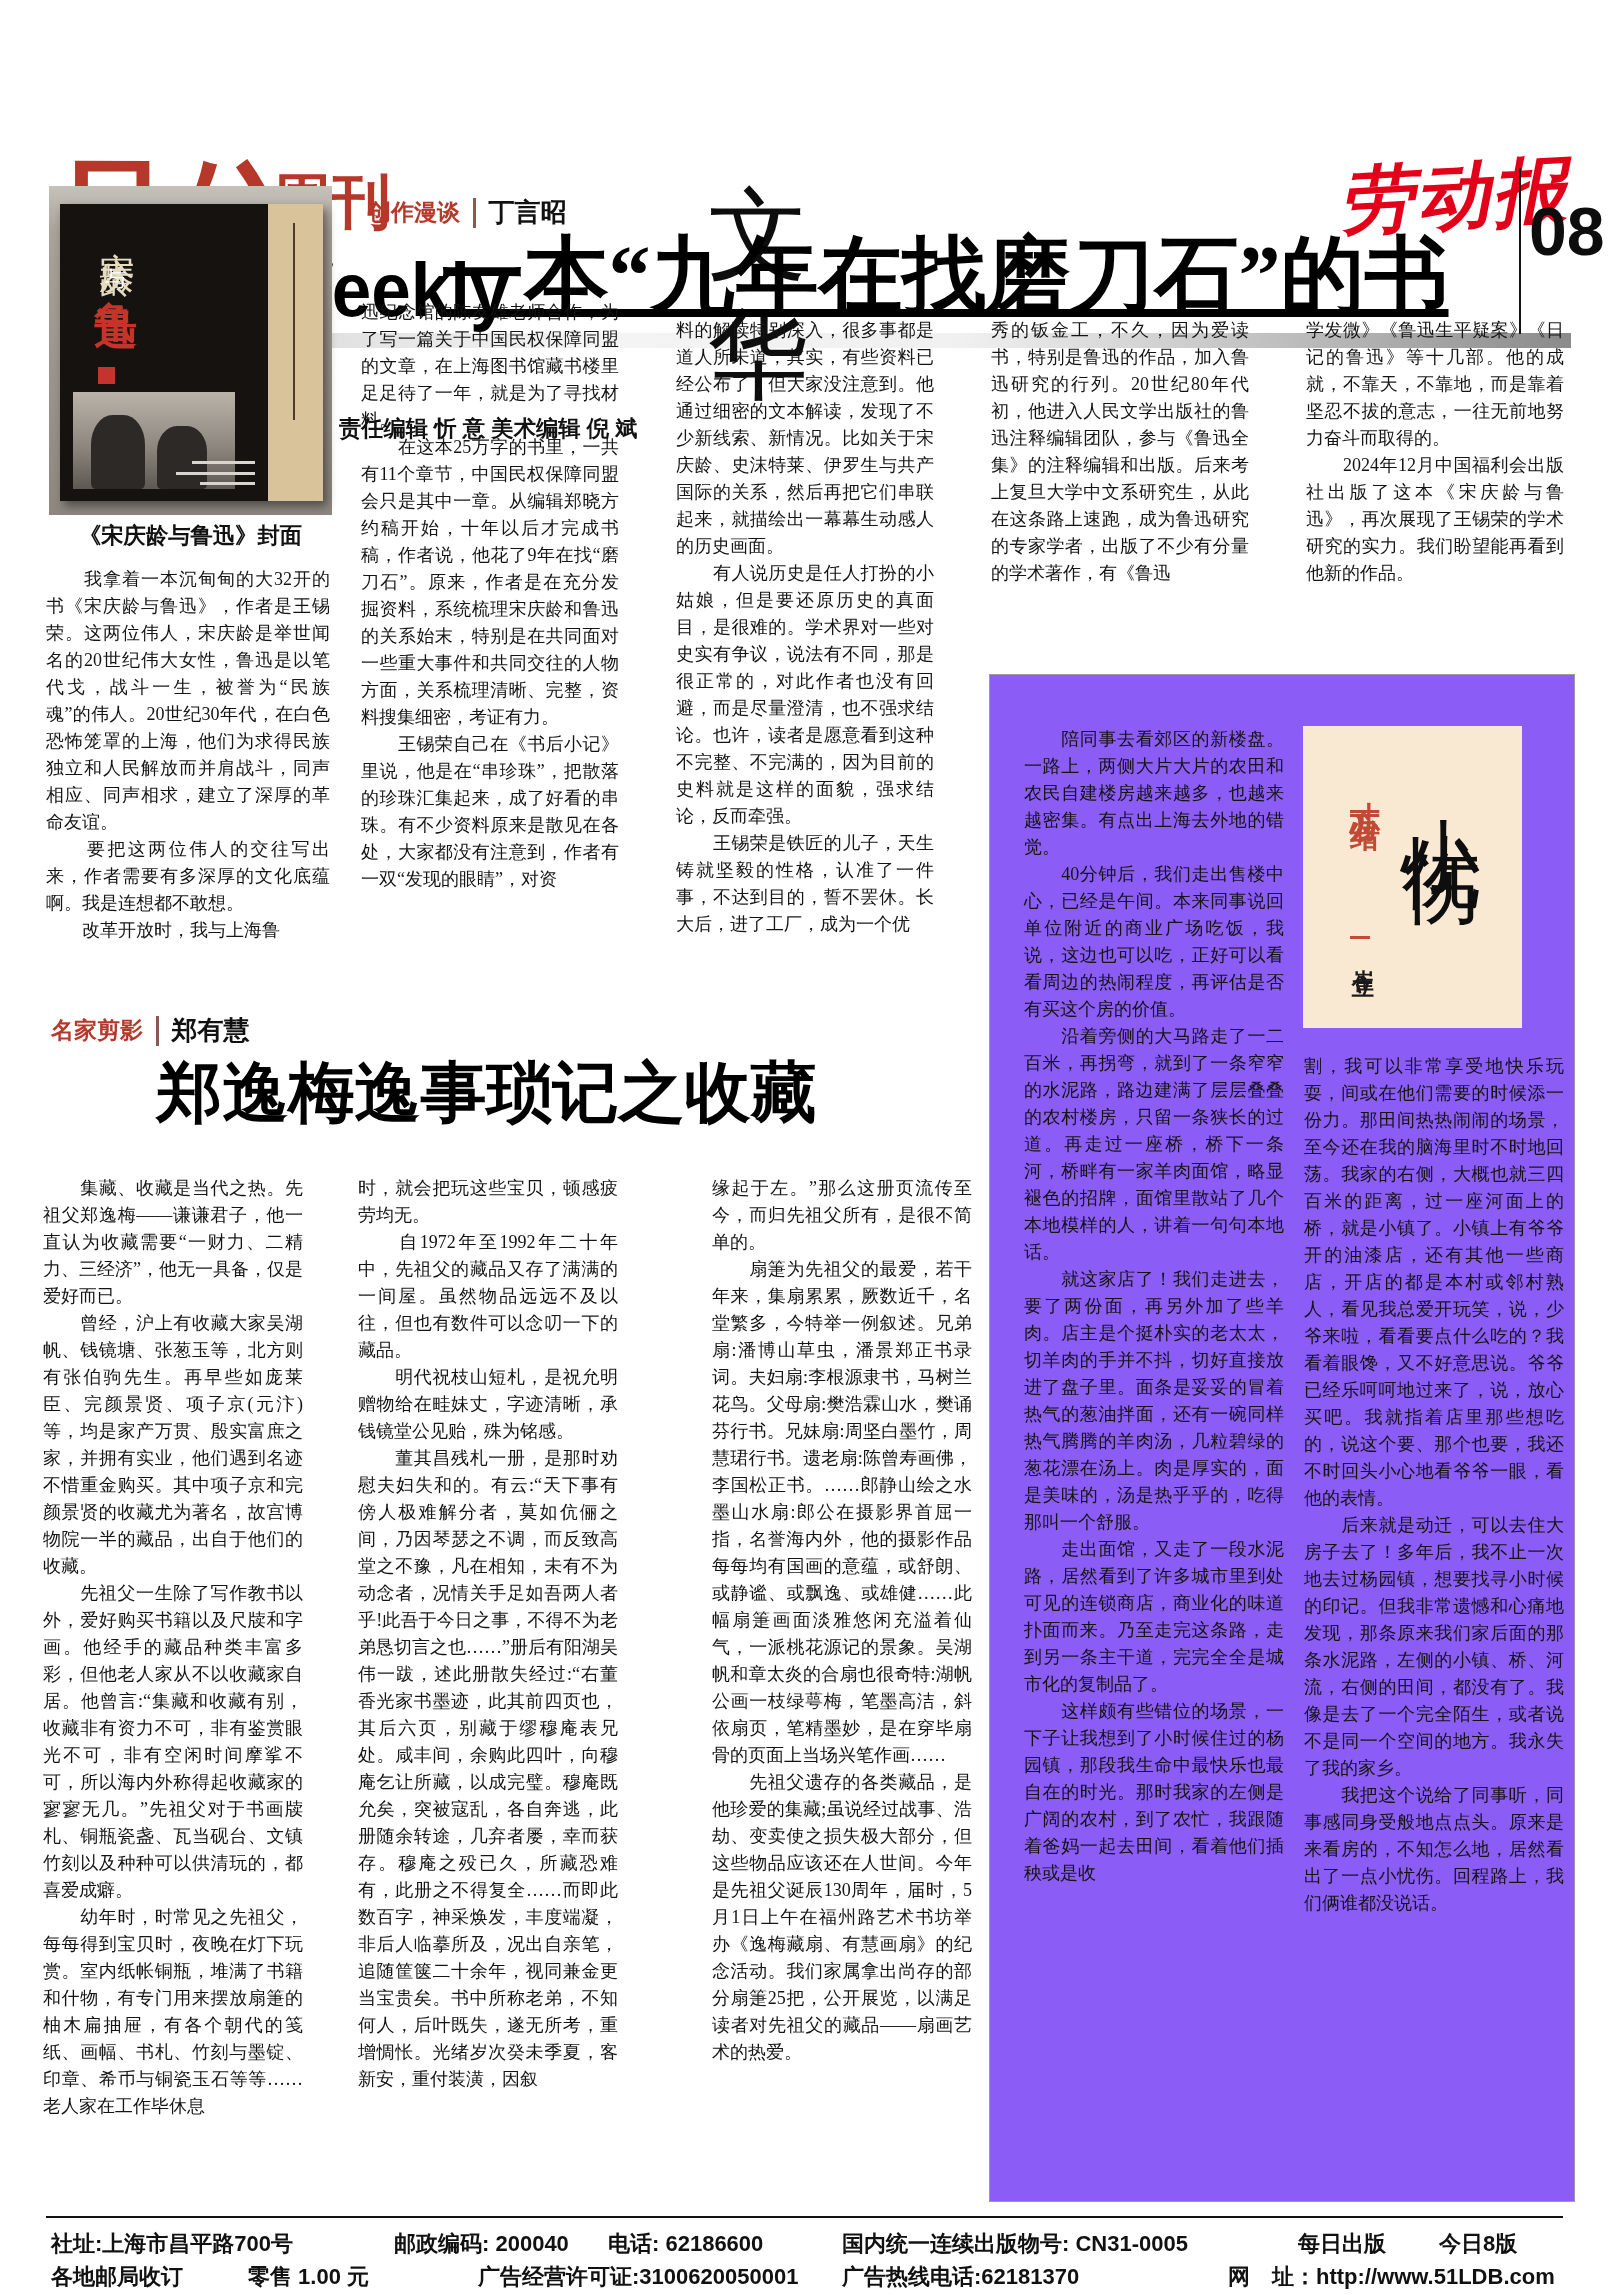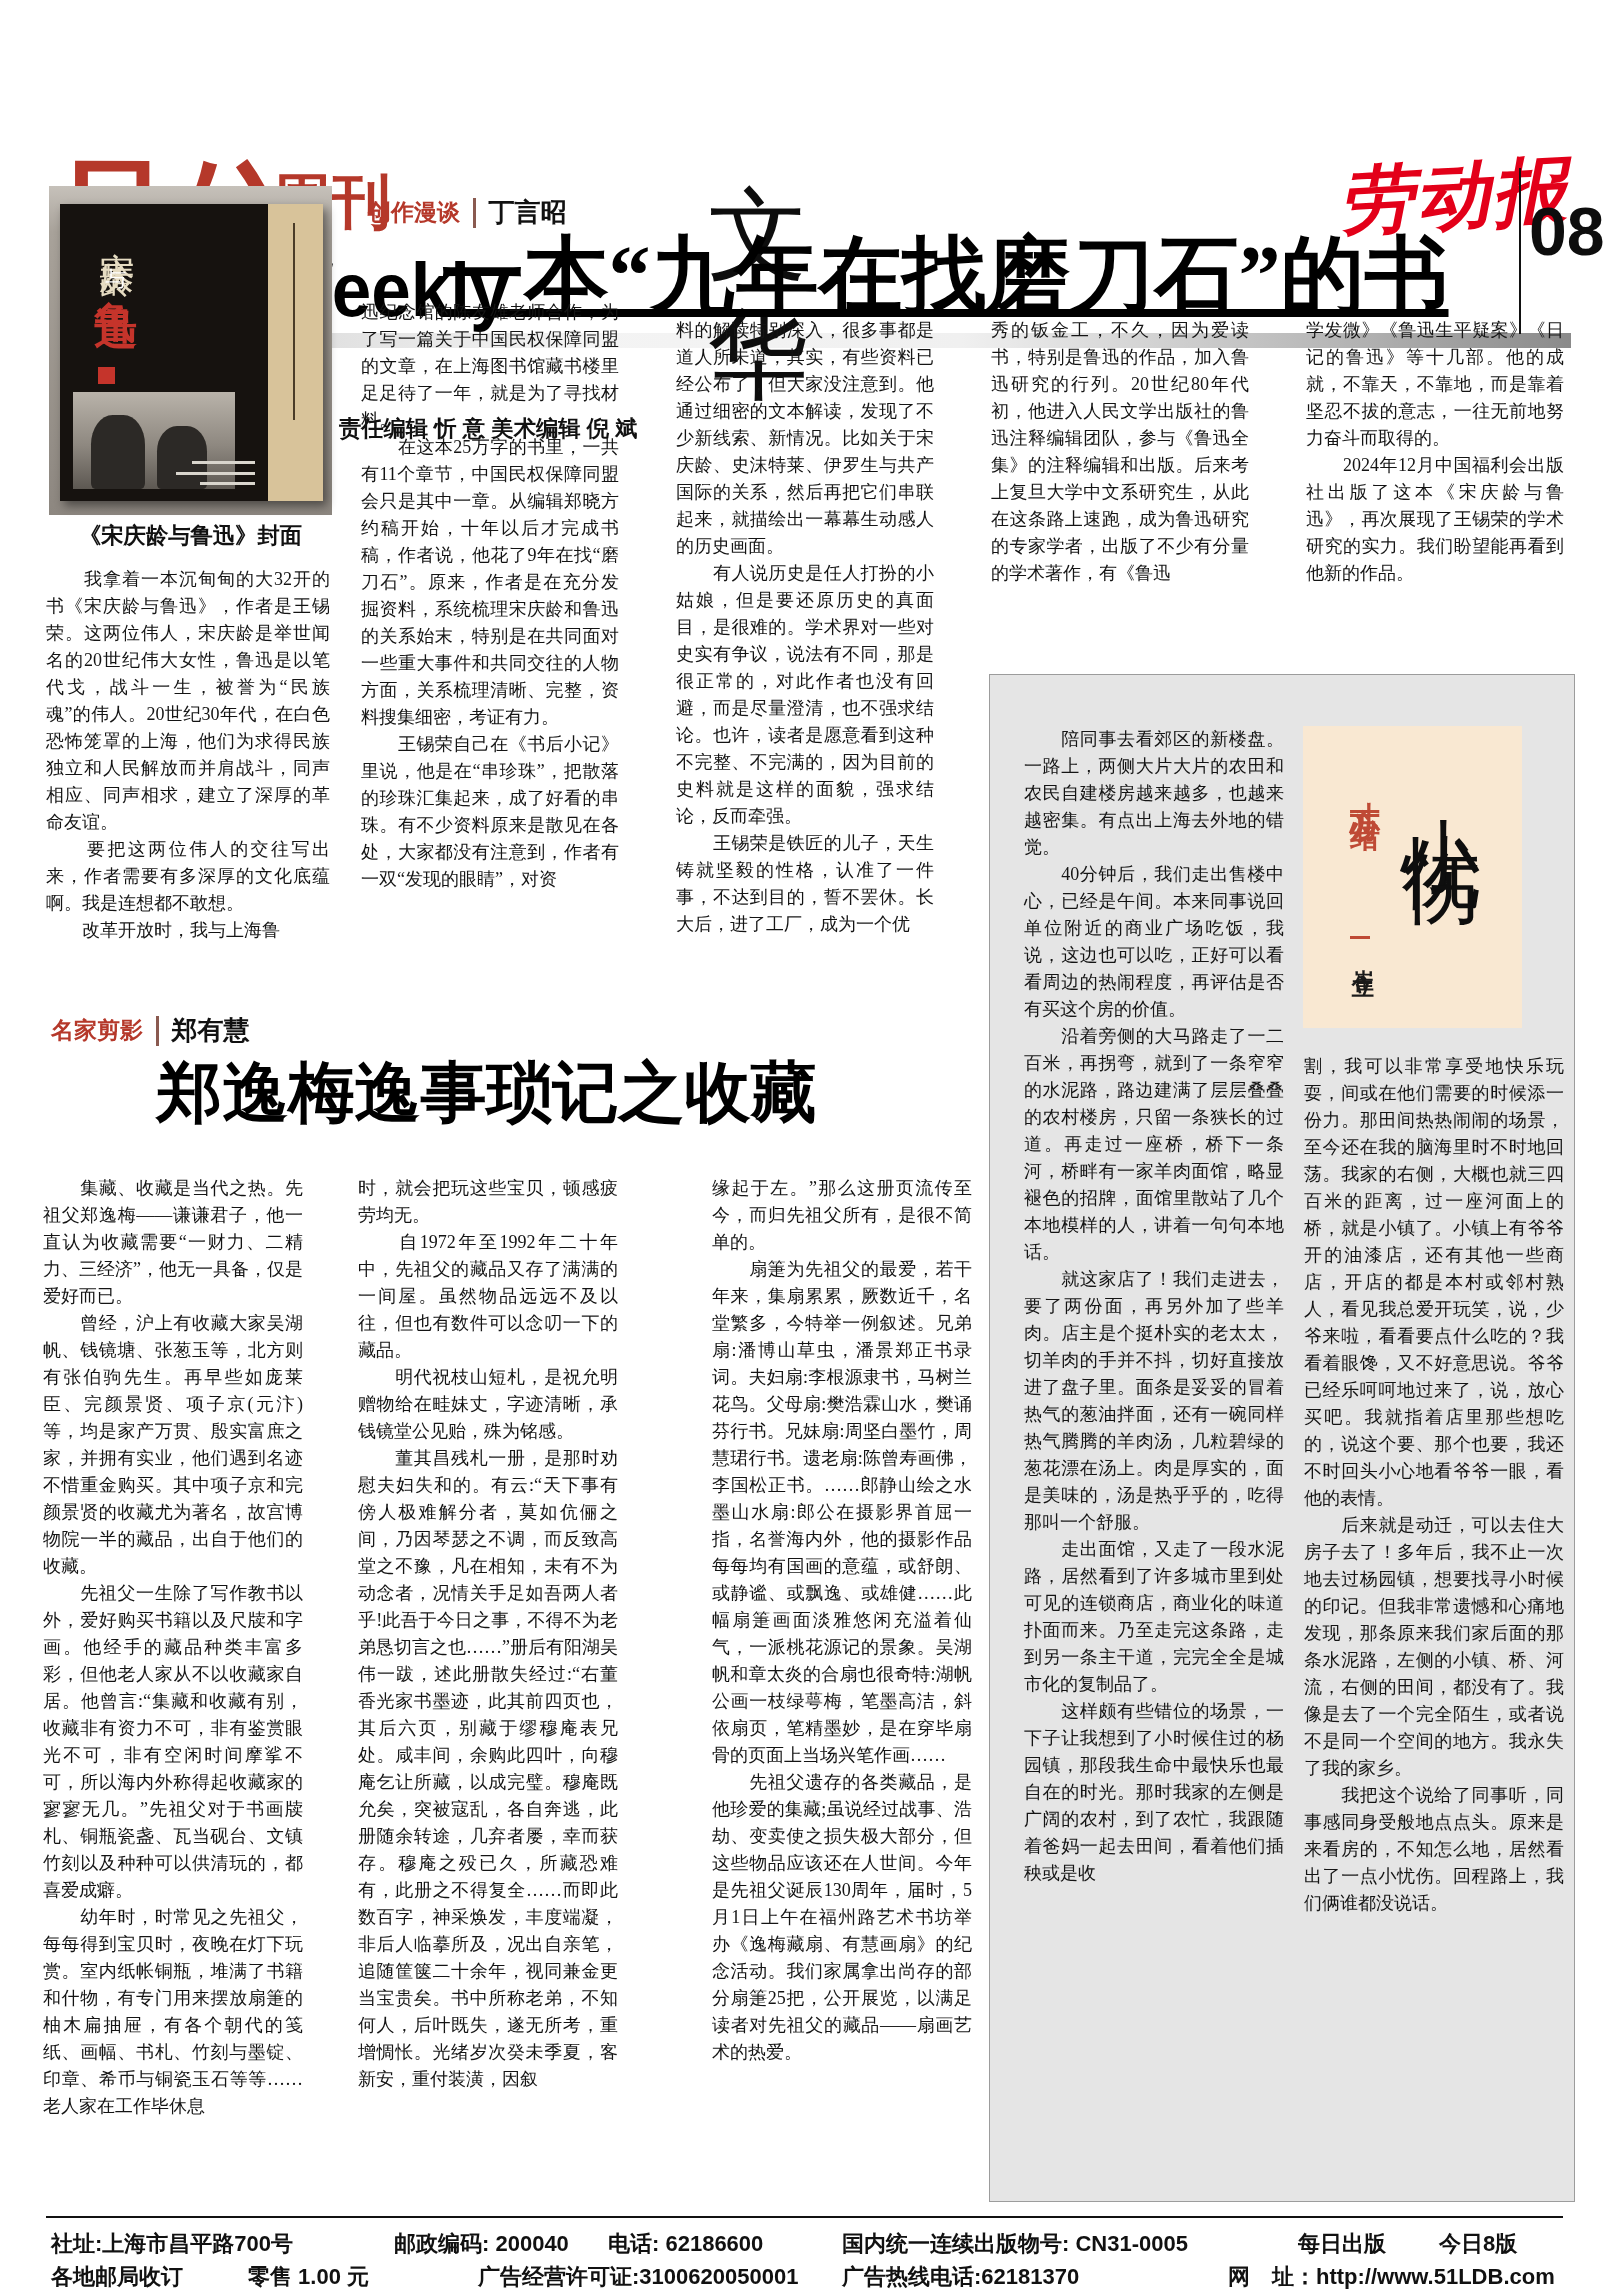--- a/index.html
+++ b/index.html
@@ -54,21 +54,21 @@
   .fig1,.fig2{position:absolute;bottom:0;background:#2c2926;border-radius:40% 40% 8% 8%;}
   .fig1{left:18.4px;width:54px;height:74px;}
   .fig2{left:84px;width:50px;height:63px;}
   .cover-cap-lines div{position:absolute;right:68px;background:#d9d5cd;height:3.3px;}
   .cap-l1{bottom:37px;width:63px;}
   .cap-l2{bottom:26px;width:79px;}
   .cap-l3{bottom:16px;width:55px;}
   .cover-caption{left:49px;top:521px;width:283px;text-align:center;
                  font-family:"Liberation Sans",sans-serif;font-weight:700;font-size:22.3px;color:#111;}
   
-  .essay-box{left:989px;top:674px;width:584px;height:1526px;border:1.3px solid #9c9c9c;background:#e5e5e5;}
+  .essay-box{left:989px;top:674px;width:584px;height:1526px;border:1.3px solid #9c9c9c;background:#8b5cf6;}
   .essay-title-block{position:absolute;left:313px;top:51px;width:219px;height:302px;background:#f9e8d2;}
   .essay-colname{position:absolute;left:41px;top:51px;writing-mode:vertical-rl;text-orientation:upright;
                  font-family:"Liberation Sans",sans-serif;font-weight:700;font-size:30px;
                  letter-spacing:6.6px;color:#bf4a35;}
   .essay-dash{position:absolute;left:47px;top:210px;width:20px;height:3.3px;background:#bf4a35;}
   .essay-author{position:absolute;left:45px;top:226px;writing-mode:vertical-rl;text-orientation:upright;
                 font-family:"Liberation Sans",sans-serif;font-weight:700;font-size:22.3px;
                 letter-spacing:4px;color:#1a1a1a;}
   .essay-title{position:absolute;left:99px;top:29px;writing-mode:vertical-rl;text-orientation:upright;
                font-size:78px;letter-spacing:17px;color:#0e0e0e;line-height:1;}

